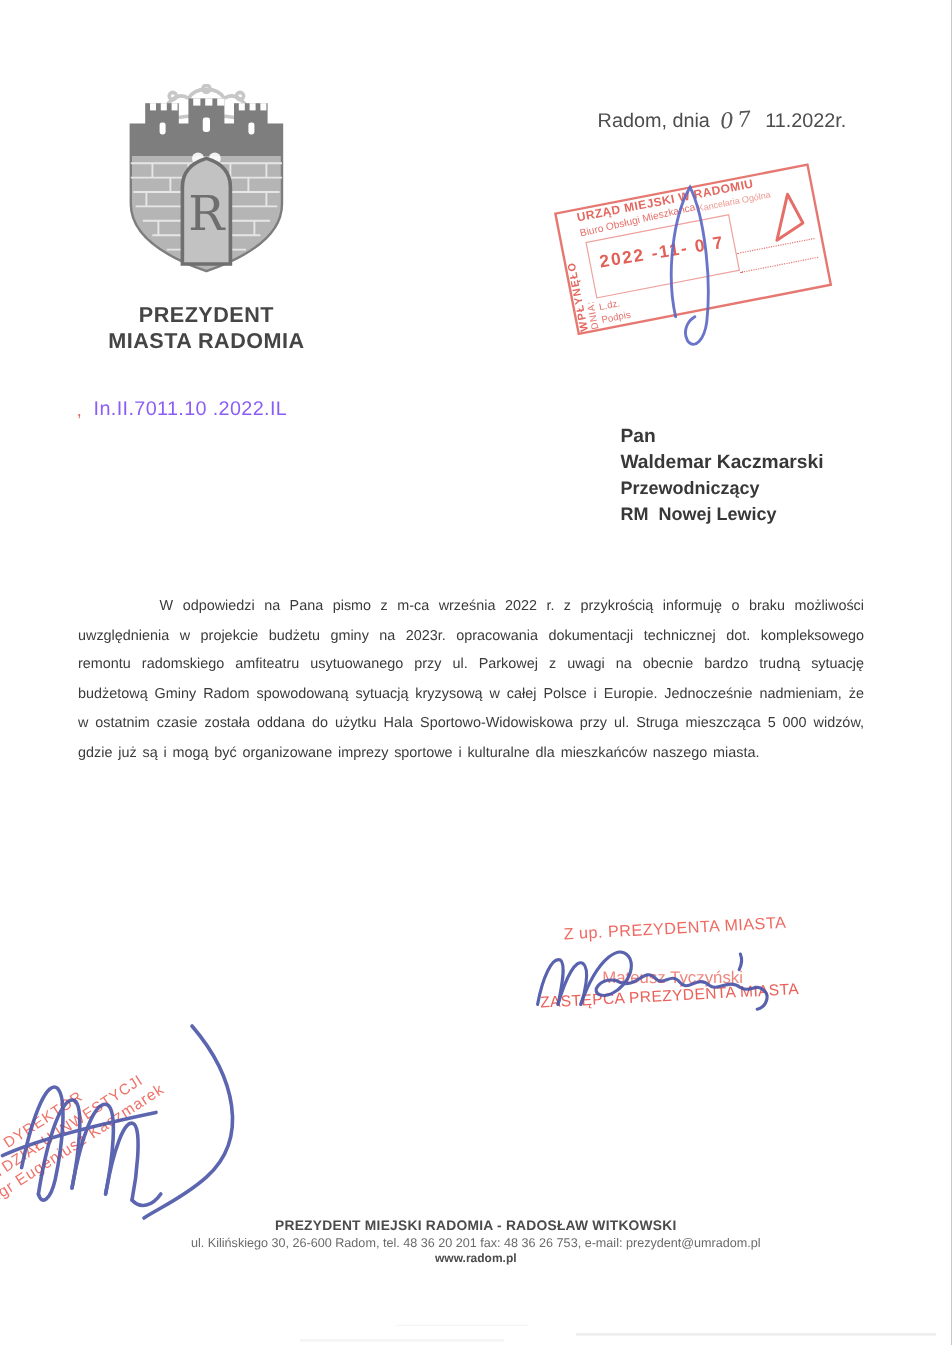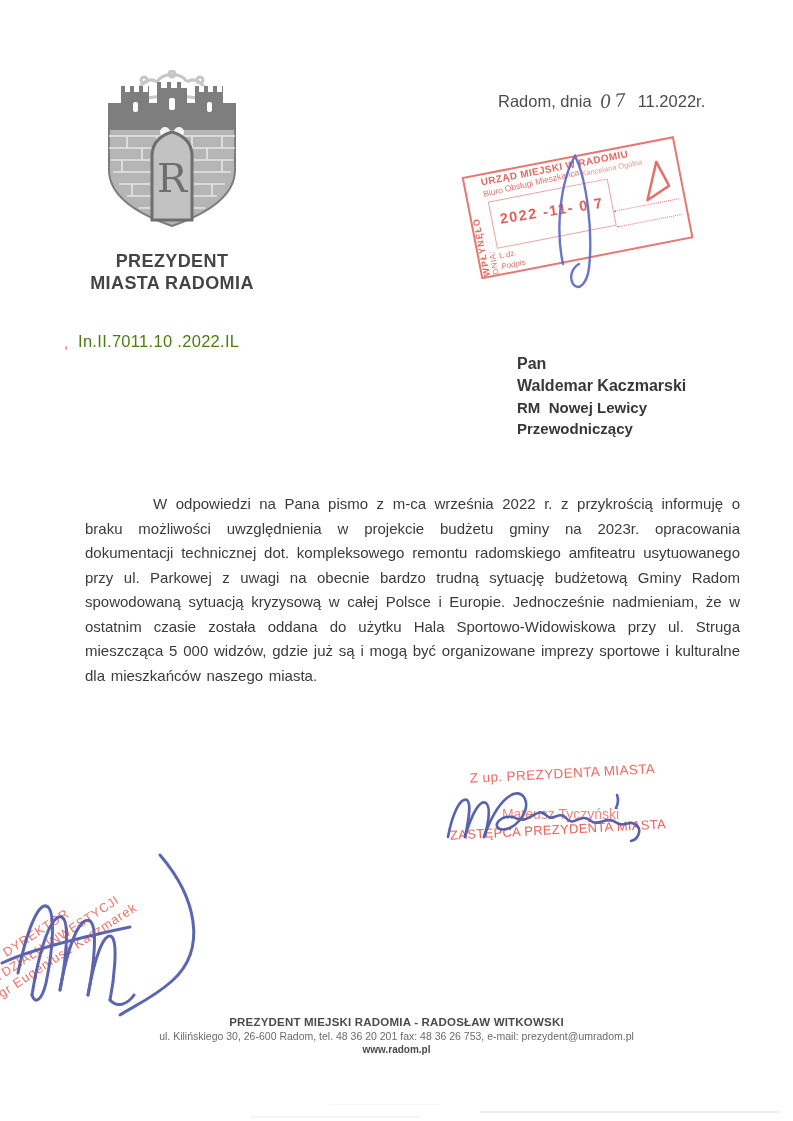--- a/index.html
+++ b/index.html
@@ -9,31 +9,31 @@
     font-family:"Liberation Sans",sans-serif;color:#3d3d3d;
   }
   
   .date-line{position:absolute;left:498px;top:90px;font-size:16.5px;color:#4c4c4c;white-space:nowrap;}
   .date-day{display:inline-block;font-family:"DejaVu Serif",serif;font-style:italic;font-size:18px;
             color:#555;letter-spacing:3px;transform:rotate(-5deg);margin:0 4px;}
   
   .crest-wrap{position:absolute;left:88px;top:70px;width:168px;text-align:center;}
   .crest-title{margin-top:4px;font-weight:bold;font-size:18px;line-height:22px;color:#454545;letter-spacing:.4px;}
   
-  .refnum{position:absolute;left:78px;top:332px;font-size:16.5px;color:#4d7c0f;letter-spacing:.3px;}
+  .refnum{position:absolute;left:78px;top:332px;font-size:16.5px;color:#8b5cf6;letter-spacing:.3px;}
   .red-tick{position:absolute;left:64px;top:334px;color:#d96a62;font-size:15px;}
   
   .recipient{position:absolute;left:489px;top:354px;font-weight:bold;color:#383838;}
   .recipient div{white-space:pre-wrap;margin-left:28px;}
   .r-sal{font-size:16px;line-height:20px;}
   .r-name{font-size:16px;line-height:24px;}
   .r-sm{font-size:15px;line-height:20.5px;}
   
   .body-text{position:absolute;left:65px;top:492px;width:655px;
-    font-size:15px;line-height:24.5px;text-align:justify;color:#3b3b3b;word-spacing:1.5px;margin-left:20px;}
+    font-size:12px;line-height:24.5px;text-align:justify;color:#3b3b3b;word-spacing:1.5px;}
   .body-text p{margin:0;text-indent:68px;}
   
   .stamp{color:#e2564e;}
   .receipt-stamp{position:absolute;left:468px;top:160px;width:212px;height:100px;
     border:2.5px solid rgba(224,86,78,.8);transform:rotate(-11deg);transform-origin:40% 40%;}
   .rs-office{position:absolute;top:1px;left:16px;right:2px;font-size:10px;font-weight:bold;
     letter-spacing:.4px;color:rgba(224,86,78,.9);white-space:nowrap;overflow:hidden;}
   .rs-unit{position:absolute;top:13px;right:34px;font-size:7.5px;color:rgba(236,140,132,.9);}
   .rs-bureau{position:absolute;top:12px;left:16px;font-size:8.5px;color:rgba(224,86,78,.85);white-space:nowrap;
     transform:rotate(-2deg);}
@@ -160,22 +160,22 @@
   <svg class="ink" style="left:515px;top:142px;" width="115" height="150" viewBox="0 0 115 150">
     <path d="M48,122 C40,86 46,38 60,14 C72,38 78,90 74,126 C72,141 64,150 58,142 C54,135 57,126 64,122" fill="none" stroke="#5a66c4" stroke-width="2.4" stroke-linecap="round" opacity=".9"></path>
   </svg>
 
   <span class="red-tick">,</span>
   <div class="refnum">In.II.7011.10 .2022.IL</div>
 
   <div class="recipient">
     <div class="r-sal">Pan</div>
     <div class="r-name">Waldemar Kaczmarski</div>
+    <div class="r-sm">Przewodniczący</div>
     <div class="r-sm">RM  Nowej Lewicy</div>
-    <div class="r-sm">Przewodniczący</div>
   </div>
 
   <div class="body-text">
     <p>W odpowiedzi na Pana pismo z m-ca września 2022 r.  z przykrością informuję o braku możliwości uwzględnienia w projekcie budżetu gminy na 2023r. opracowania dokumentacji technicznej dot. kompleksowego remontu radomskiego amfiteatru usytuowanego przy ul. Parkowej  z uwagi na obecnie bardzo trudną sytuację budżetową Gminy Radom spowodowaną sytuacją kryzysową w całej Polsce i Europie. Jednocześnie nadmieniam, że w ostatnim czasie została oddana do użytku Hala Sportowo-Widowiskowa przy ul. Struga mieszcząca 5 000 widzów, gdzie  już są i mogą być organizowane imprezy sportowe i kulturalne dla mieszkańców naszego miasta.</p>
   </div>
 
   <div class="auth-line1">Z up. PREZYDENTA MIASTA</div>
   <div class="auth-name">Mateusz Tyczyński</div>
   <div class="auth-title">ZASTĘPCA PREZYDENTA MIASTA</div>
 

